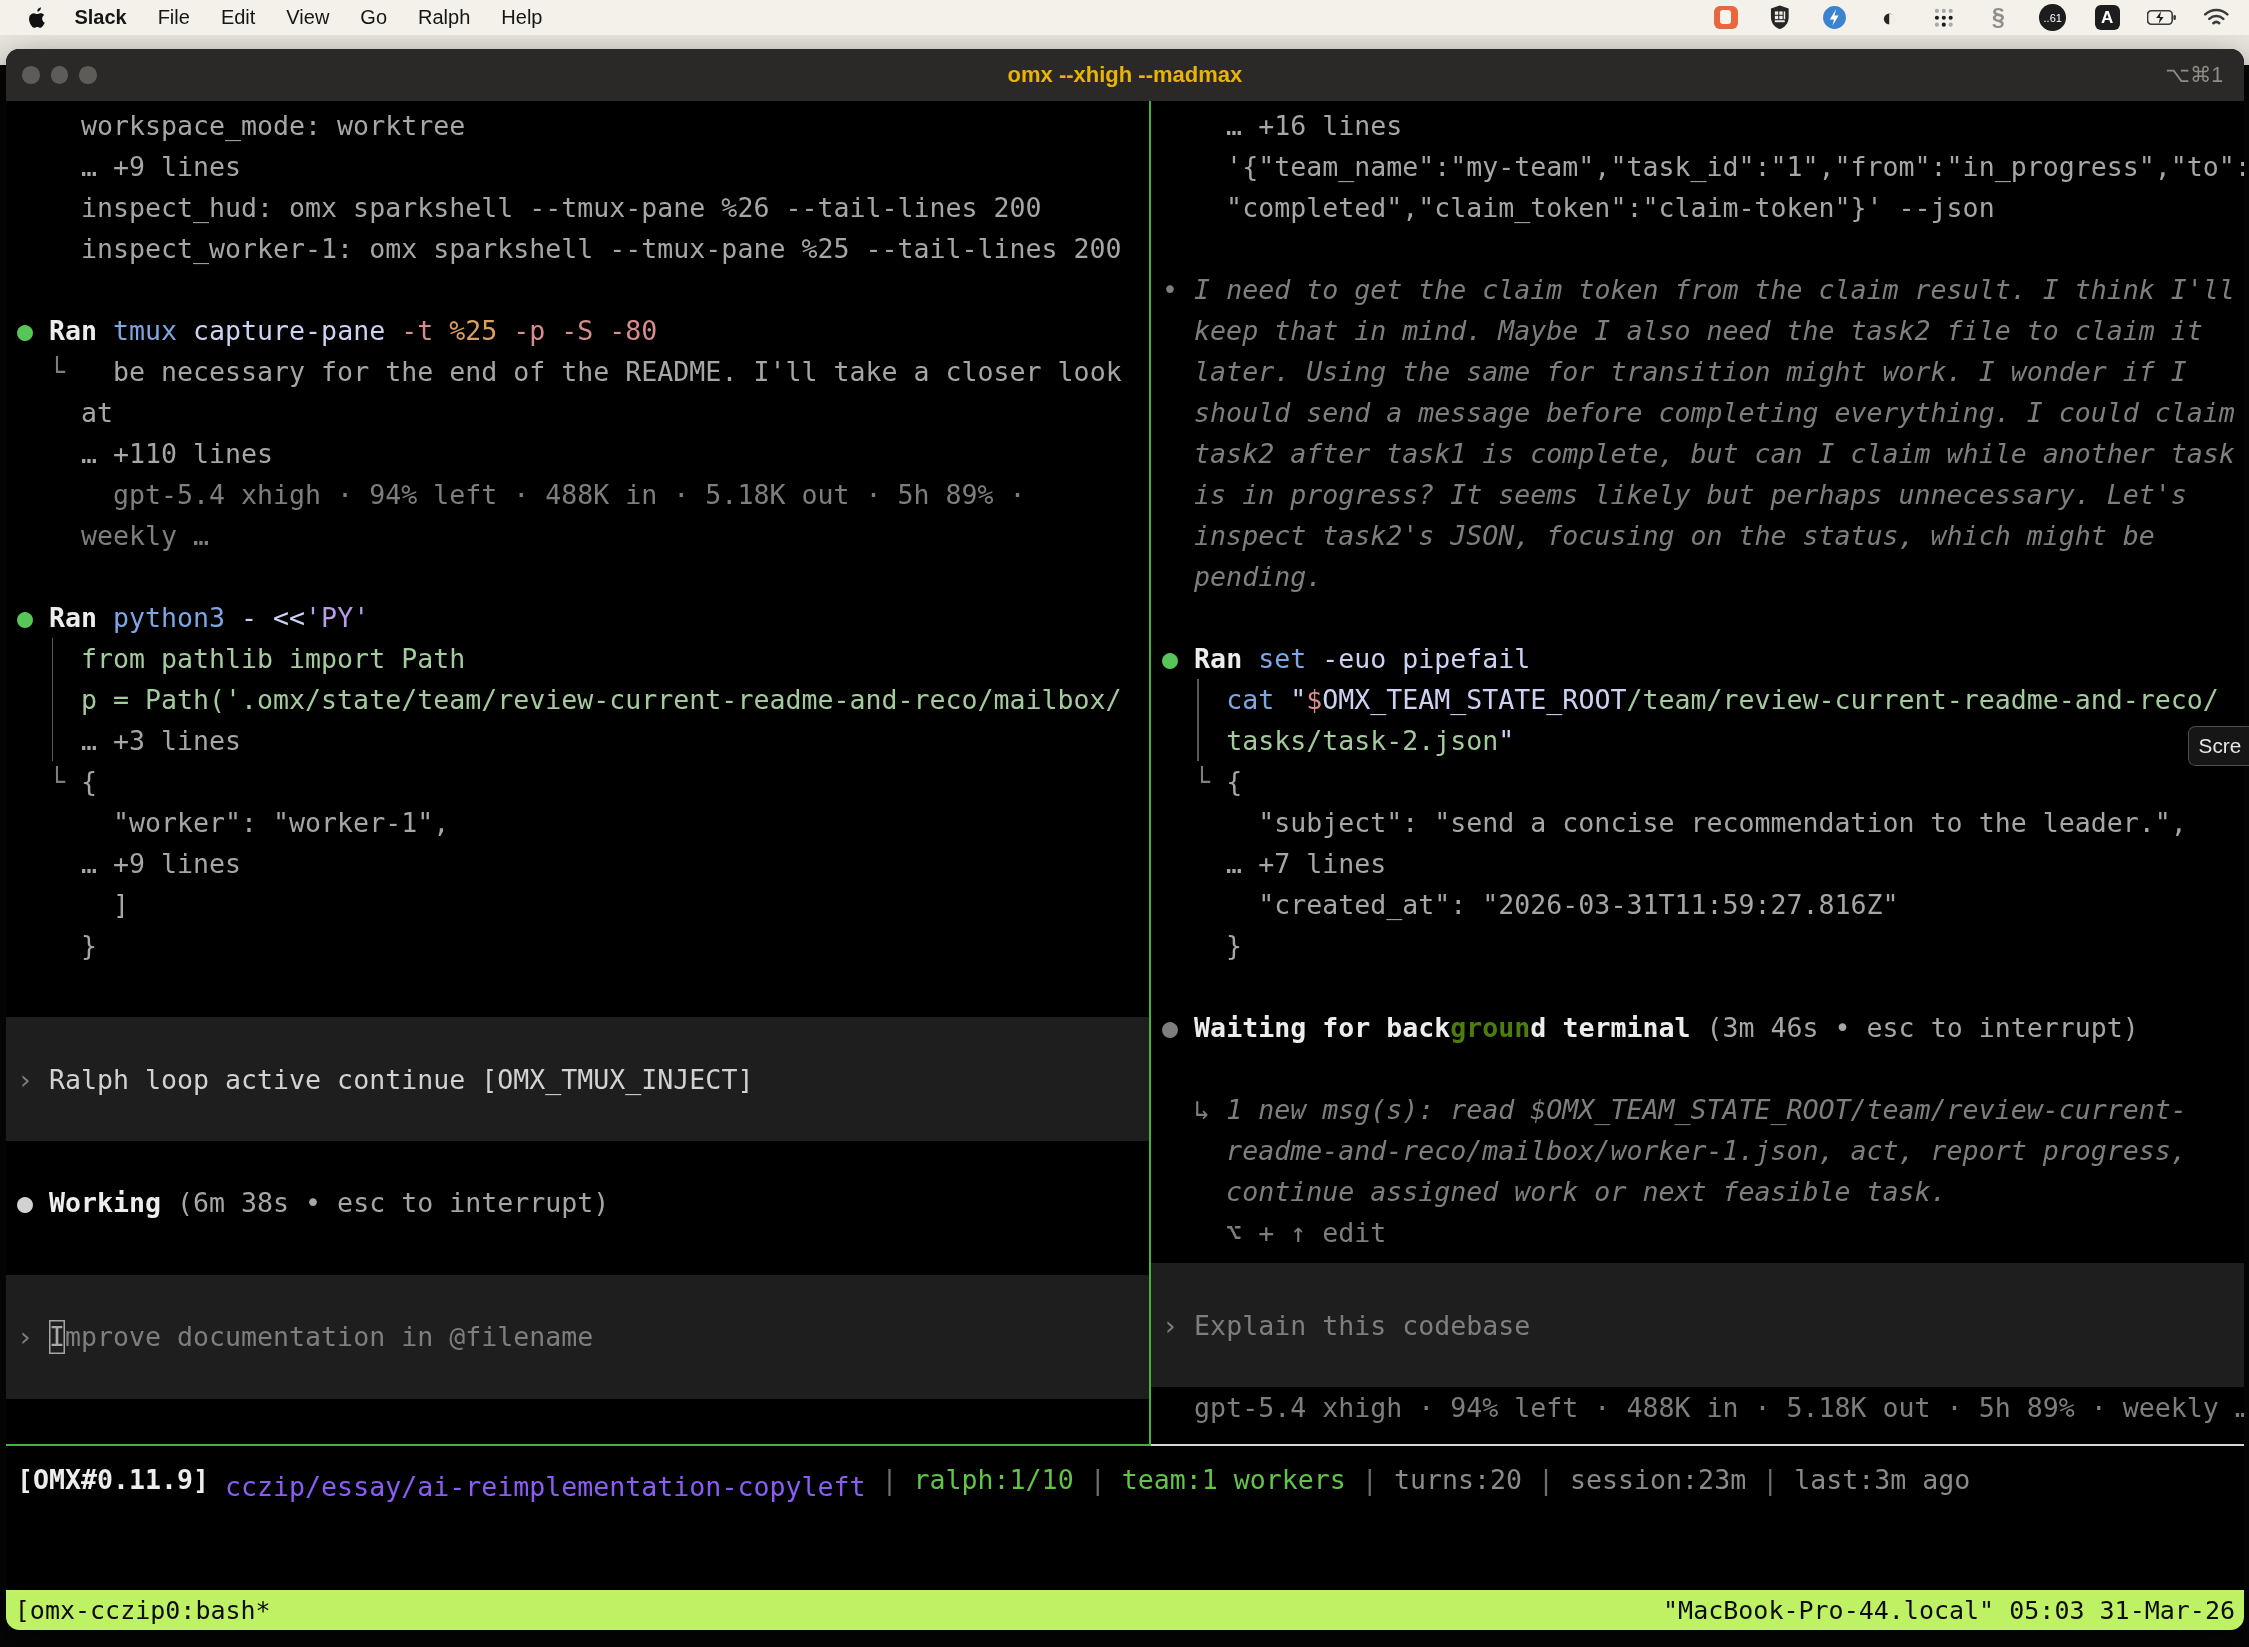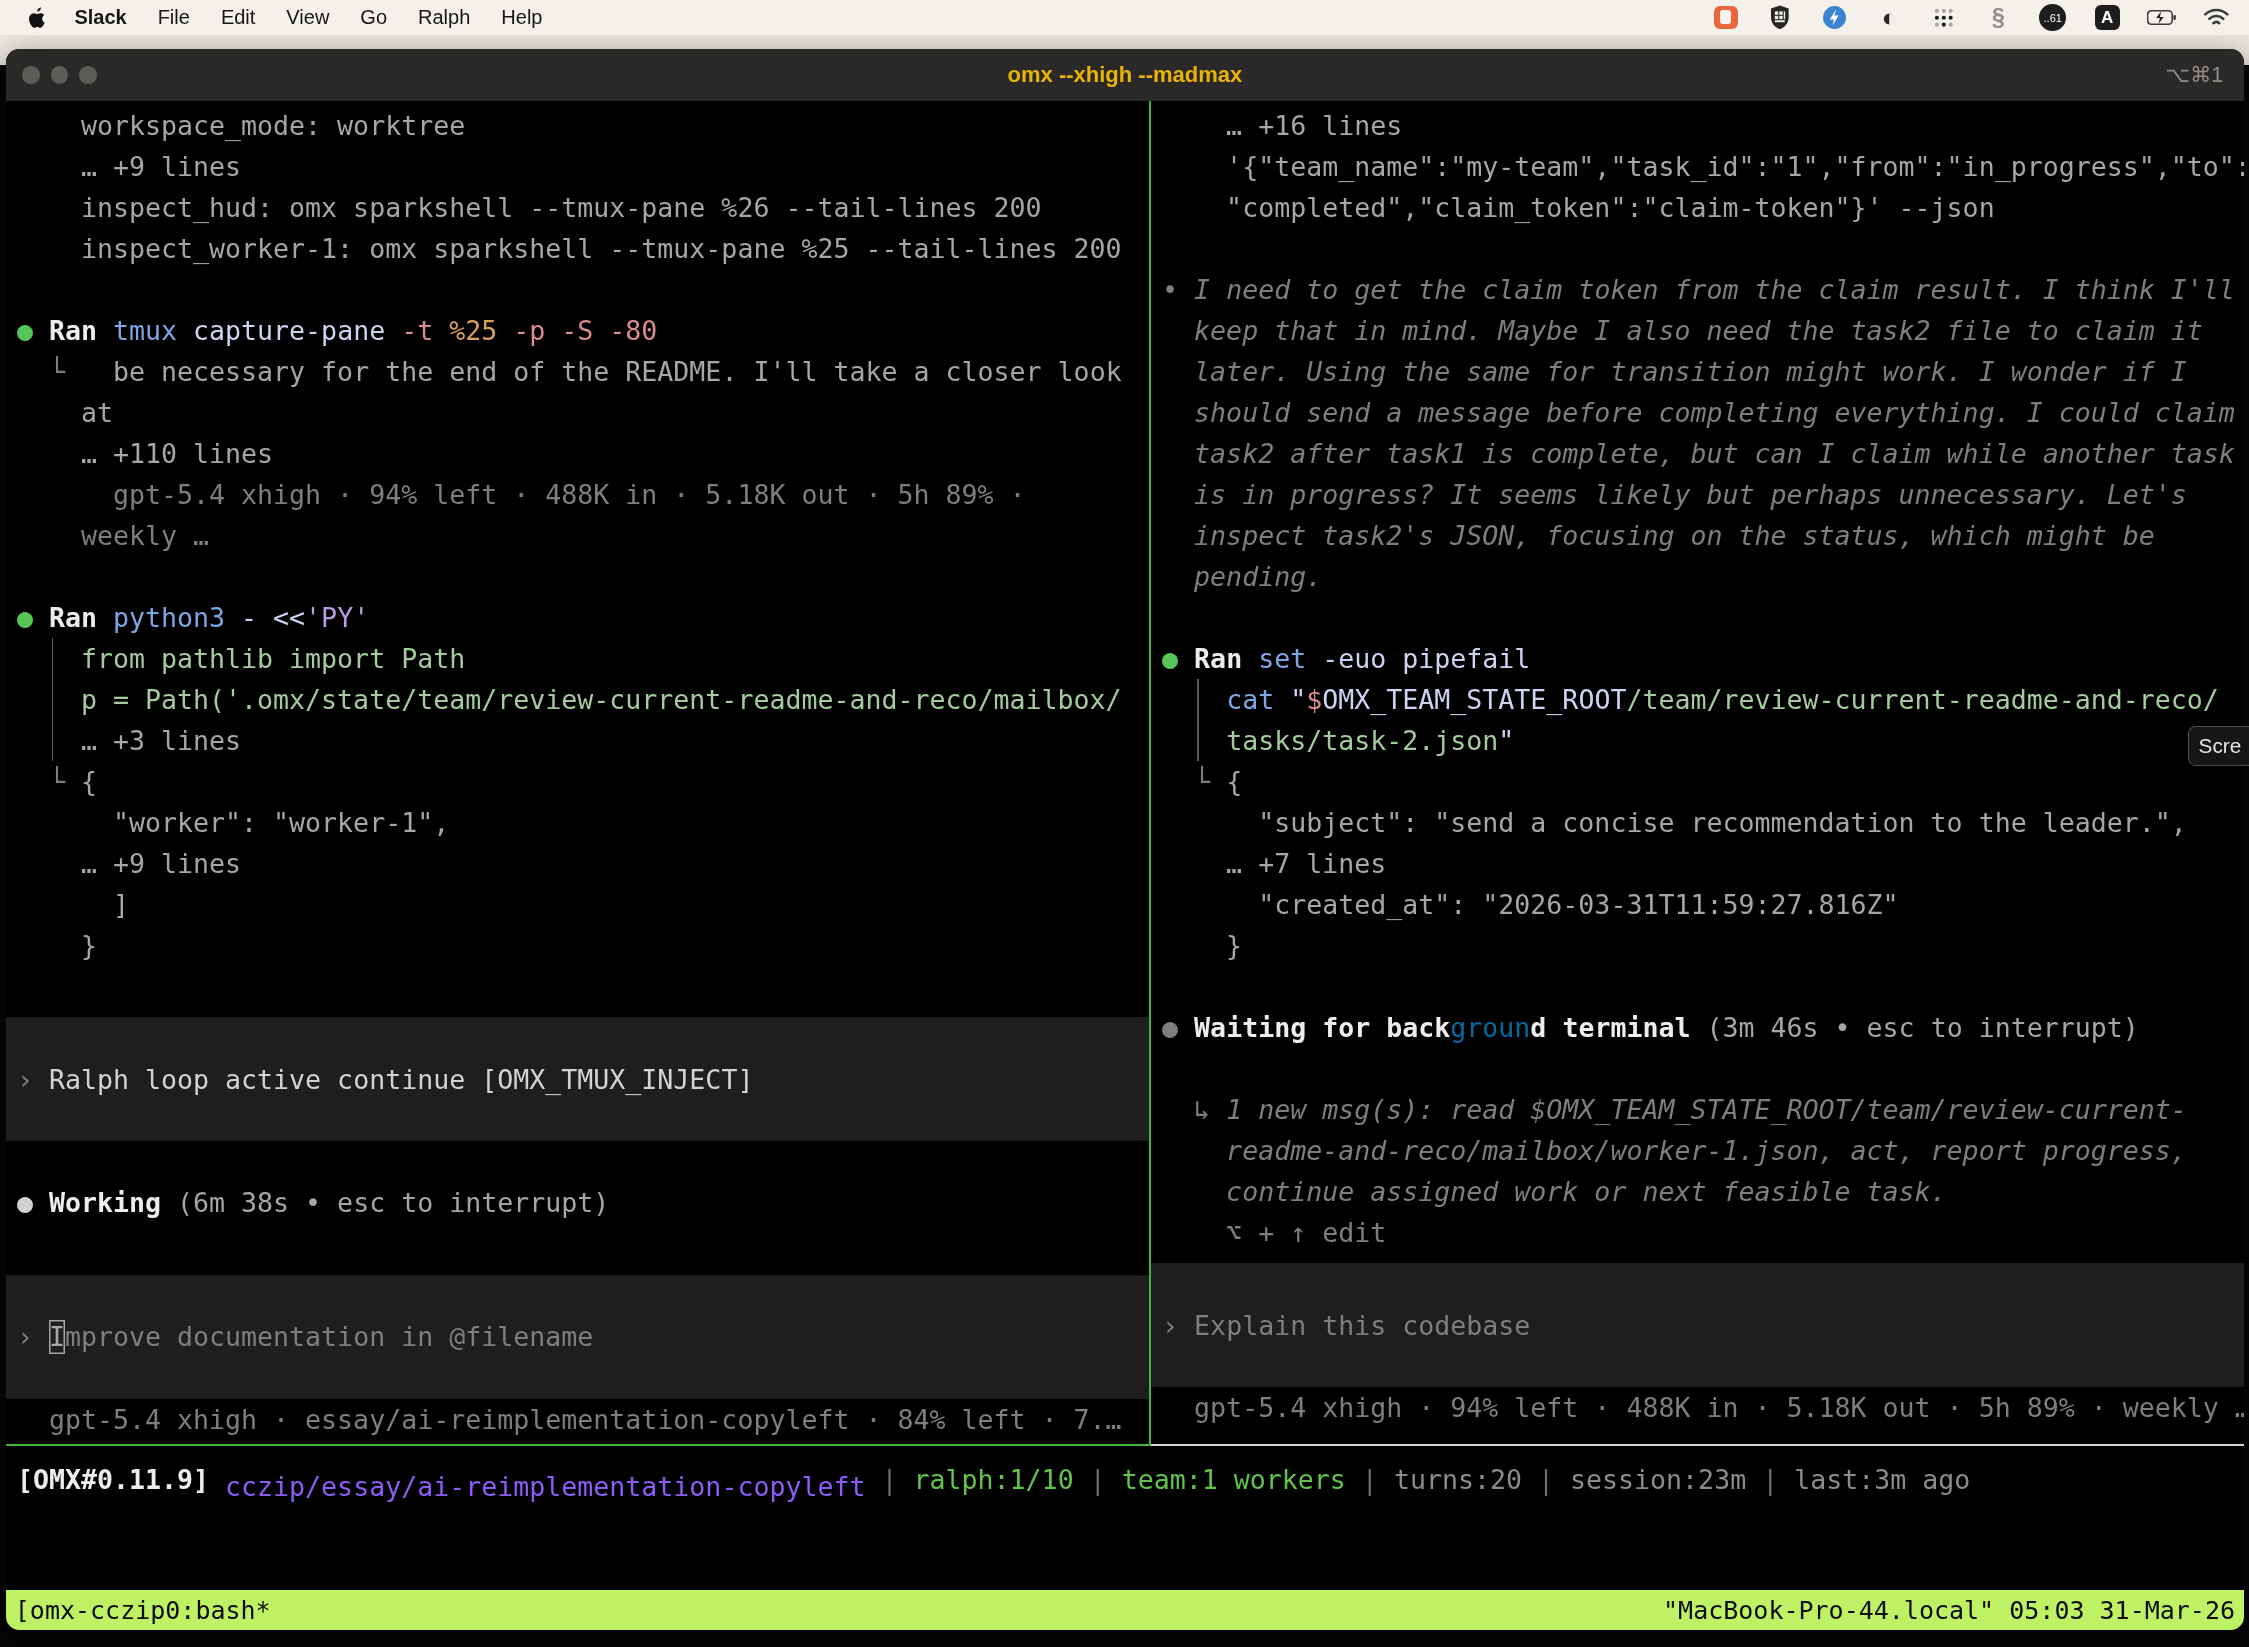--- a/index.html
+++ b/index.html
@@ -52,21 +52,21 @@
 
   .tl{height:41px;line-height:41px;white-space:pre;padding-left:11px;position:relative;overflow:hidden;}
   .gap{height:41px;}
   .it{font-style:italic;}
   .bar::before{content:"";position:absolute;left:calc(11px + 2ch + 3px);top:0;bottom:0;width:1.5px;background:#5a5a5a;}
   .band{height:124px;background:#1e1e1e;display:flex;align-items:center;white-space:pre;padding-left:11px;margin-top:10.3px;}
 
   .s-g{color:#a6a6a6;}
   .s-d{color:#7e7e7e;}
   .s-w{color:#ededed;font-weight:bold;}
-  .s-wd{color:#0369a1;font-weight:normal;}
+  .s-wd{color:#4d7c0f;font-weight:bold;}
   .s-b{color:#7ea6e3;}
   .s-lav{color:#ced2f2;}
   .s-pk{color:#d98c8c;}
   .s-or{color:#daa05e;}
   .s-pu{color:#b89ce6;}
   .s-gr{color:#a4cb9d;}
   .s-gb{color:#57c558;}
   .s-lt{color:#d2d2d2;}
   .s-cur{color:#a8a8a8;box-shadow:inset 0 0 0 1.5px #a5a5a5;display:inline-block;height:34px;line-height:34px;vertical-align:middle;}
   .s-cy{color:#8b5cf6;margin-top:15px;}
@@ -212,21 +212,20 @@
         <div class="tl"><span class="s-g">      "worker": "worker-1",</span></div>
         <div class="tl"><span class="s-g">    … +9 lines</span></div>
         <div class="tl"><span class="s-g">      ]</span></div>
         <div class="tl"><span class="s-g">    }</span></div>
         <div class="gap"></div>
         <div class="band"><span class="s-d">› </span><span class="s-lt">Ralph loop active continue [OMX_TMUX_INJECT]</span></div>
         <div class="gap"></div>
         <div class="tl"><span class="s-lt">● </span><span class="s-w">Working</span><span class="s-g"> (6m 38s • esc to interrupt)</span></div>
         <div class="gap"></div>
         <div class="band"><span class="s-d">› </span><span class="s-cur">I</span><span class="s-d">mprove documentation in @filename</span></div>
-        <div class="tl"><span class="s-d">  gpt-5.4 xhigh · essay/ai-reimplementation-copyleft · 84% left · 7.…</span></div>
       </div>
     <div class="divider"></div>
     <div class="pane pane-right" id="pane-right">
         <div class="tl"><span class="s-g">    … +16 lines</span></div>
         <div class="tl"><span class="s-g">    '{"team_name":"my-team","task_id":"1","from":"in_progress","to":</span></div>
         <div class="tl"><span class="s-g">    "completed","claim_token":"claim-token"}' --json</span></div>
         <div class="gap"></div>
         <div class="tl it"><span class="s-d">• </span><span class="s-d">I need to get the claim token from the claim result. I think I'll</span></div>
         <div class="tl it"><span class="s-d">  keep that in mind. Maybe I also need the task2 file to claim it</span></div>
         <div class="tl it"><span class="s-d">  later. Using the same for transition might work. I wonder if I</span></div>

